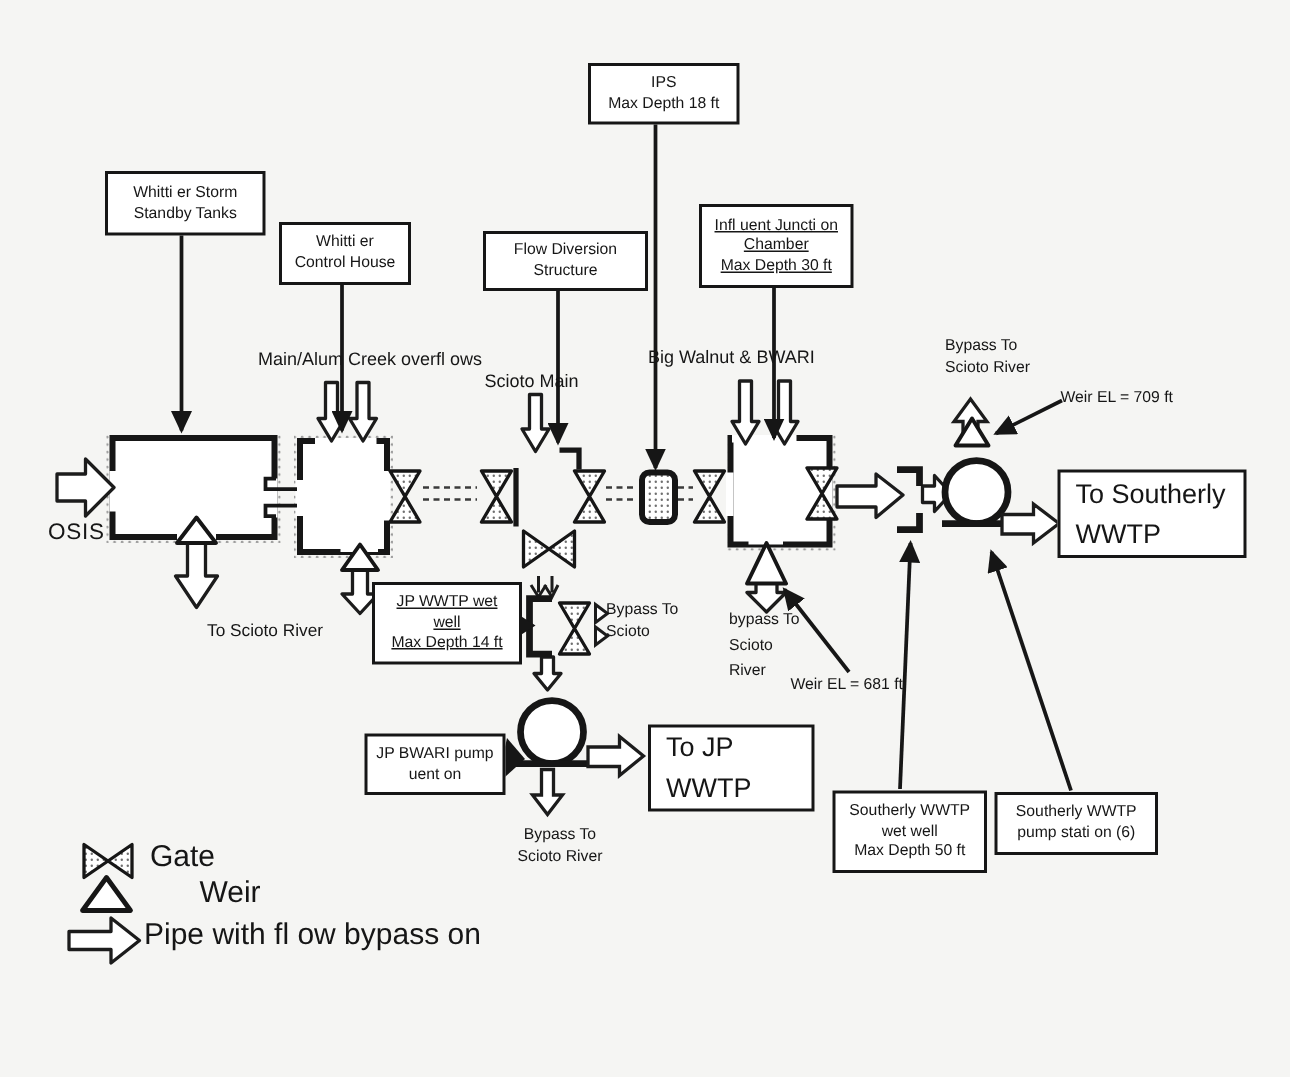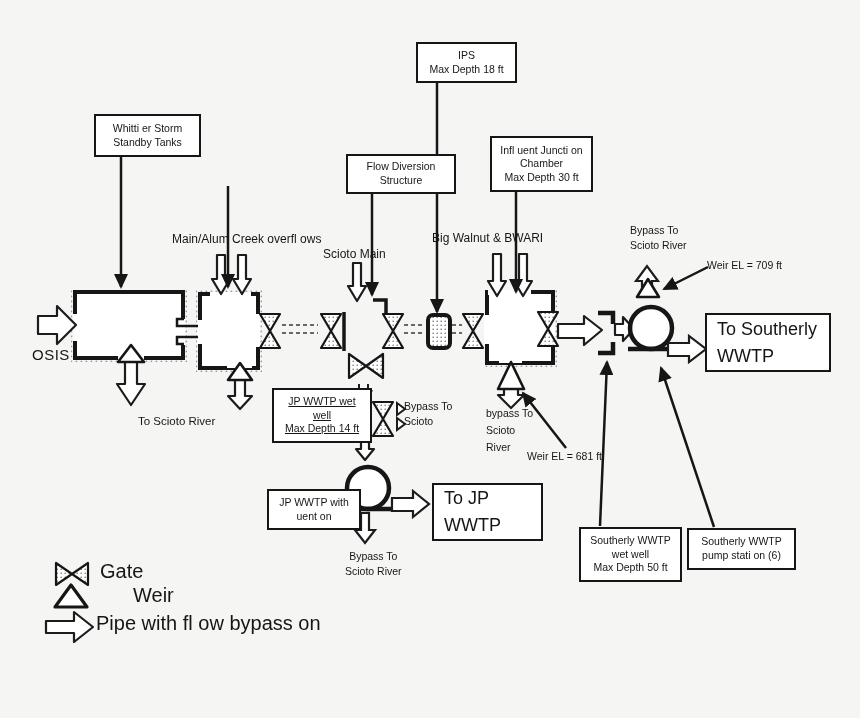--- a/index.html
+++ b/index.html
@@ -5,21 +5,21 @@
   html,body{margin:0;padding:0;background:#fff;}
   .stage{
     position:relative;width:860px;height:718px;overflow:hidden;
     background:#f5f5f3;color:#161616;
     font-family:"Liberation Sans", sans-serif;
   }
   .stage svg{position:absolute;left:0;top:0;}
   .box{
     position:absolute;background:#fff;border:2.5px solid #161616;
     display:flex;flex-direction:column;align-items:center;justify-content:center;
-    text-align:center;font-size:10.5px;line-height:1.3;z-index:3;margin-left:24px;
+    text-align:center;font-size:10.5px;line-height:1.3;z-index:3;
   }
   .bigbox{
     position:absolute;background:#fff;border:2.5px solid #161616;
     display:flex;flex-direction:column;align-items:flex-start;justify-content:center;
     padding-left:10px;font-size:18px;line-height:1.5;z-index:3;
   }
   .lbl{position:absolute;font-size:10.5px;line-height:1.45;white-space:nowrap;z-index:2;}
   .lbl.md{font-size:12px;}
   .lbl.osis{font-size:15px;letter-spacing:.5px;}
   .legend-label{position:absolute;font-size:20px;white-space:nowrap;z-index:2;}
@@ -155,40 +155,44 @@
     <path d="M 708,267 L 664,289" marker-end="url(#ah)"></path>
     <path d="M 600,526 L 607,362" marker-end="url(#ah)"></path>
     <path d="M 714,527 L 661,368" marker-end="url(#ah)"></path>
   </g>
 </svg>
 
 <div class="box" style="left:70px;top:114px;width:103px;height:39px;">
   <div>Whitti er Storm</div>
   <div>Standby Tanks</div>
 </div>
+<div class="box" style="left:186px;top:148px;width:84px;height:38px;">
+  <div>Whitti er</div>
+  <div>Control House</div>
+</div>
 <div class="box" style="left:322px;top:154px;width:106px;height:36px;">
   <div>Flow Diversion</div>
   <div>Structure</div>
 </div>
 <div class="box" style="left:392px;top:42px;width:97px;height:37px;">
   <div>IPS</div>
   <div>Max Depth 18 ft</div>
 </div>
-<div class="box" style="left:466px;top:136px;width:99px;height:52px;">
+<div class="box" style="left:466px;top:136px;width:99px;height:52px;text-decoration:underline;">
   <div>Infl uent Juncti on</div>
   <div>Chamber</div>
   <div>Max Depth 30 ft</div>
 </div>
 <div class="box" style="left:248px;top:388px;width:96px;height:51px;text-decoration:underline;">
   <div>JP WWTP wet</div>
   <div>well</div>
   <div>Max Depth 14 ft</div>
 </div>
 <div class="box" style="left:243px;top:489px;width:90px;height:37px;">
-  <div>JP WWTP with</div>
+  <div>JP BWARI pump</div>
   <div>uent on</div>
 </div>
 <div class="bigbox" style="left:432px;top:483px;width:97px;height:54px;">
   <div>To JP</div>
   <div>WWTP</div>
 </div>
 <div class="bigbox" style="left:705px;top:313px;width:112px;height:55px;">
   <div>To Southerly</div>
   <div>WWTP</div>
 </div>

